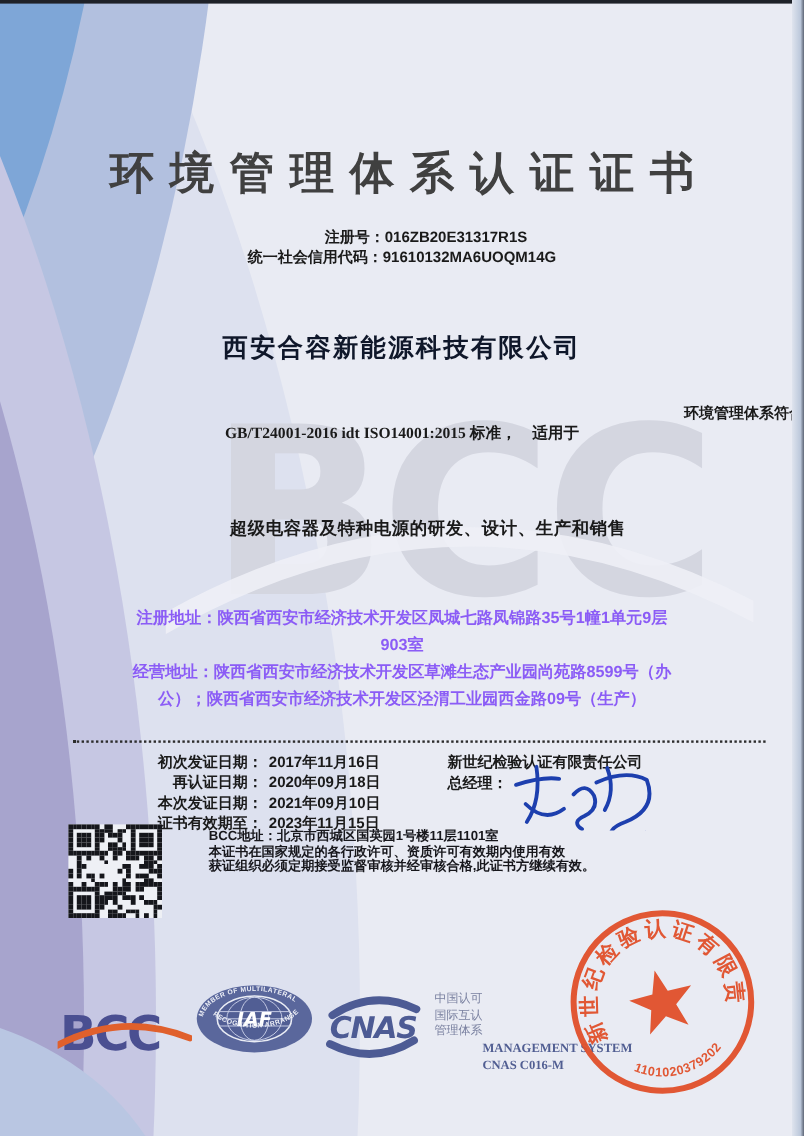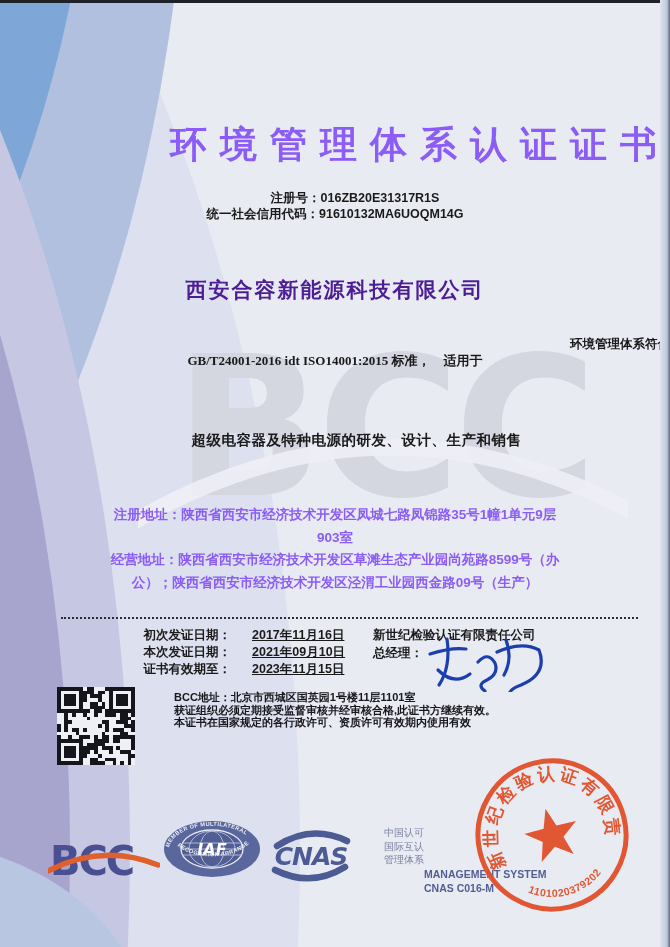--- a/index.html
+++ b/index.html
@@ -23,55 +23,55 @@
   .arcC{width:1200px;height:2200px;left:-1130px;top:-250px;background:#a7a4cd;}
   .arcE{width:500px;height:400px;left:-350px;top:840px;background:#b9c6e2;}
   
   .watermark{position:absolute;left:138px;top:330px;width:490px;height:210px;z-index:1;
     overflow:hidden;pointer-events:none;}
   .wm-text{font-family:"DejaVu Sans",sans-serif;font-weight:800;font-size:195px;line-height:195px;
     letter-spacing:-6px;color:#d4d6e0;text-align:center;}
   .wm-arc{position:absolute;left:0;top:0;}
   
   .abs{position:absolute;z-index:2;}
-  .cert-title{left:0;right:0;top:120px;text-align:right;
+  .cert-title{left:0;right:0;top:120px;text-align:center;
     font-family:"DejaVu Serif",serif;font-weight:600;font-size:37px;
-    letter-spacing:13px;text-indent:13px;color:#8b5cf6;}
+    letter-spacing:13px;text-indent:13px;color:#404040;}
   .reg-line{left:0;right:0;top:190px;text-align:center;font-size:12.5px;font-weight:bold;margin-left:40px;}
   .credit-line{left:0;right:0;top:206px;text-align:center;font-size:12.5px;font-weight:bold;}
   .certify-line{left:0;right:0;top:236px;text-align:center;font-size:14px;font-weight:bold;
     letter-spacing:9px;text-indent:9px;}
   .company-name{left:0;right:0;top:276px;text-align:center;
-    font-family:"DejaVu Serif",serif;font-size:21px;font-weight:600;letter-spacing:2px;color:#4c1d95;}
+    font-family:"DejaVu Serif",serif;font-size:21px;font-weight:600;letter-spacing:2px;color:#0f172a;}
   .std-intro{left:0;right:0;top:336px;text-align:right;font-size:12.5px;font-weight:bold;}
   .std-line{left:0;right:0;top:352px;text-align:center;
     font-family:"Liberation Serif",serif;font-size:13px;font-weight:600;}
   .scope-line{left:0;right:0;top:431px;text-align:center;font-size:14.5px;font-weight:bold;letter-spacing:0.5px;padding-left:43px;}
   .address-block{left:60px;top:504px;width:550px;text-align:center;
     font-size:13.5px;font-weight:bold;line-height:22.5px;color:#8b5cf6;}
   .dotted-sep{left:61px;top:617px;width:577px;height:0;border-top:2px dotted #2d2d2d;}
-  .dates-block{left:134px;top:627px;font-size:12.5px;font-weight:bold;}
+  .dates-block{left:122px;top:627px;font-size:12.5px;font-weight:bold;}
   .date-row{display:flex;line-height:17px;}
   .date-label{width:97px;text-align:right;}
-  .date-value{margin-left:21px;text-decoration:underline;}
+  .date-value{margin-left:5px;}
   .issuer-company{left:373px;top:627px;font-size:12.5px;font-weight:bold;}
   .issuer-role{left:373px;top:645px;font-size:12.5px;font-weight:bold;}
   .signature{left:418px;top:632px;z-index:3;}
   
   .qr{left:57px;top:687px;width:78px;height:78px;display:grid;
     grid-template-columns:repeat(21,1fr);grid-template-rows:repeat(21,1fr);
     background:#eef0f5;}
   .qr div.on{background:#15161b;}
   .notes-block{left:142px;top:691px;width:400px;font-size:11px;font-weight:bold;line-height:12.6px;color:#17171c;}
   .notes-block div{white-space:nowrap;padding-left:32px;}
   
   .logo-bcc{left:48px;top:835px;}
   .logo-iaf{left:162px;top:819px;}
   .logo-cnas{left:264px;top:830px;}
-  .accred-block{left:384px;top:826px;font-size:10px;line-height:13.5px;color:#7a81a0;}
+  .accred-block{left:362px;top:826px;font-size:10px;line-height:13.5px;color:#7a81a0;font-family:Liberation Serif, serif;}
   .accred-block .en{font-weight:bold;color:#515e92;font-size:10.5px;margin-top:1px;padding-left:40px;}
   
   .stamp{left:467px;top:750px;width:170px;height:170px;z-index:4;transform:rotate(-14deg);opacity:0.95;}
 </style>
 </head>
 <body>
 
 <div class="page">
 
   <div class="left-decor">
@@ -107,20 +107,24 @@
     <div>经营地址：陕西省西安市经济技术开发区草滩生态产业园尚苑路8599号（办</div>
     <div>公）；陕西省西安市经济技术开发区泾渭工业园西金路09号（生产）</div>
   </div>
 
   <div class="abs dotted-sep"></div>
 
   <div class="abs dates-block">
     <div class="date-row">
       <span class="date-label">初次发证日期：</span>
       <span class="date-value">2017年11月16日</span>
+    </div>
+    <div class="date-row">
+      <span class="date-label">再认证日期：</span>
+      <span class="date-value">2020年09月18日</span>
     </div>
     <div class="date-row">
       <span class="date-label">本次发证日期：</span>
       <span class="date-value">2021年09月10日</span>
     </div>
     <div class="date-row">
       <span class="date-label">证书有效期至：</span>
       <span class="date-value">2023年11月15日</span>
     </div>
   </div>
@@ -576,22 +580,22 @@
       <div></div>
       <div class="on"></div>
       <div></div>
       <div class="on"></div>
       <div></div>
       <div class="on"></div>
       <div></div>
     </div>
   <div class="abs notes-block">
     <div>BCC地址：北京市西城区国英园1号楼11层1101室</div>
+    <div>本证书在国家规定的各行政许可、资质许可有效期内使用有效</div>
     <div>获证组织必须定期接受监督审核并经审核合格,此证书方继续有效。</div>
-    <div>本证书在国家规定的各行政许可、资质许可有效期内使用有效</div>
   </div>
 
   <svg class="abs logo-bcc" width="112" height="50" viewBox="0 0 112 50">
     <text x="2" y="40" font-family="DejaVu Sans, sans-serif" font-size="40" font-weight="800" letter-spacing="-2" fill="#4a4f91">BCC</text>
     <path d="M0 36 Q54 8 110 30" fill="none" stroke="#e0602c" stroke-width="5.5" stroke-linecap="round"></path>
   </svg>
 
   <svg class="abs logo-iaf" width="100" height="60" viewBox="0 0 100 60">
     <ellipse cx="50" cy="30" rx="48" ry="28" fill="#5a679c"></ellipse>
     <ellipse cx="50" cy="30" rx="31" ry="19" fill="#515e94" stroke="#e9ecf4" stroke-width="1.3"></ellipse>

